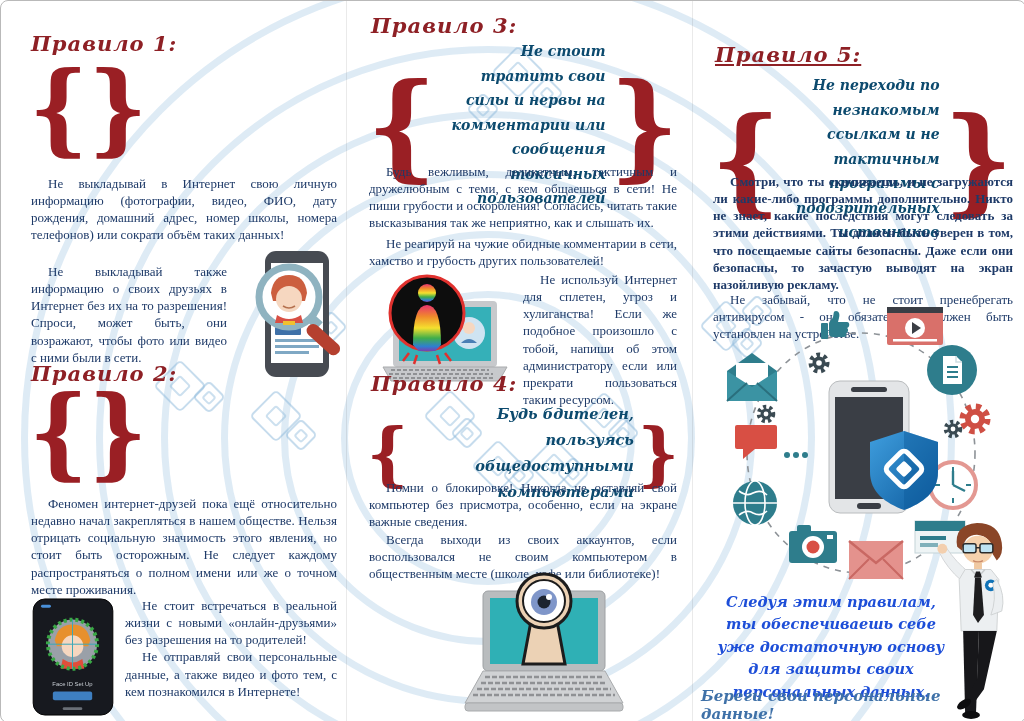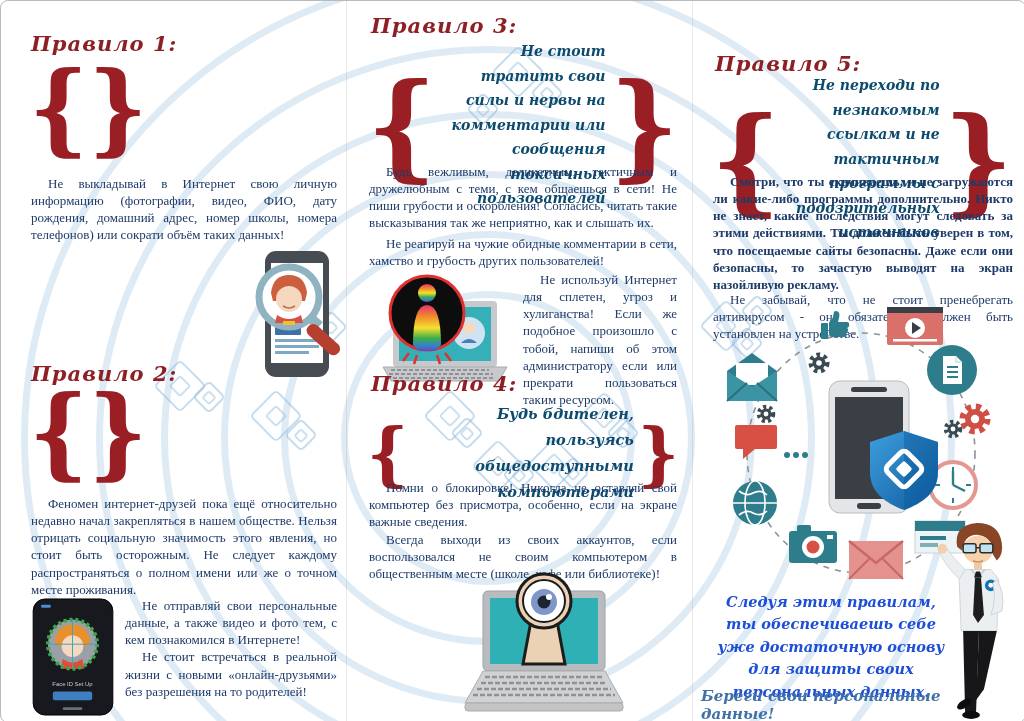--- a/index.html
+++ b/index.html
@@ -95,20 +95,21 @@
       <rect x="42" y="102" width="34" height="3" fill="#7fa8c4"></rect>
       <circle cx="56" cy="48" r="30" fill="#ffffff" stroke="#8fb3c0" stroke-width="7"></circle>
       <path d="M38 44 q2 -18 18 -18 q16 0 18 18 l-2 8 h-32 z" fill="#cc5f3f"></path>
       <circle cx="56" cy="50" r="13" fill="#f6d7c0"></circle>
       <path d="M44 66 q12 8 24 0 l2 8 h-28 z" fill="#d84f44"></path>
       <path d="M50 72 h12 v4 h-12 z" fill="#f0c12e"></path>
       <path d="M50 57 q6 4 12 0" stroke="#b5714f" stroke-width="1.6" fill="none"></path>
       <rect x="76" y="68" width="12" height="10" transform="rotate(42 82 73)" fill="#8fb3c0"></rect>
       <rect x="80" y="74" width="40" height="13" rx="6" transform="rotate(42 82 73)" fill="#b5402f"></rect>
     </svg>
+    <p class="para">Не выкладывай также информацию о своих друзьях в Интернет без их на то разрешения! Спроси, может быть, они возражают, чтобы фото или видео с ними были в сети.</p>
   </div>
 
   <div class="rule-heading" style="left:30px;top:360px;">Правило 2:</div>
 
   <div class="quote q3" style="left:28px;top:396px;width:306px;">
     <span class="brace">{</span>
     <span class="brace">}</span>
   </div>
 
   <p class="para" style="left:30px;top:494px;width:306px;">Феномен интернет-друзей пока ещё относительно недавно начал закрепляться в нашем обществе. Нельзя отрицать социальную значимость этого явления, но стоит быть осторожным. Не следует каждому распространяться о полном имени или же о точном месте проживания.</p>
@@ -121,22 +122,22 @@
       <path d="M24 44 q3 -16 18 -16 q15 0 18 16 l-2 6 h-32 z" fill="#e7902d"></path>
       <circle cx="42" cy="50" r="11" fill="#f6d7c0"></circle>
       <path d="M32 63 q10 7 20 0 l2 10 h-24 z" fill="#e04e3a"></path>
       <circle cx="42" cy="48" r="25" fill="none" stroke="#39a845" stroke-width="4" stroke-dasharray="3 3"></circle>
       <line x1="17" y1="48" x2="67" y2="48" stroke="#3aa7b8" stroke-width="1"></line>
       <line x1="42" y1="23" x2="42" y2="73" stroke="#3aa7b8" stroke-width="1"></line>
       <text x="42" y="90" font-size="6" fill="#c9ced4" text-anchor="middle" font-family="Liberation Sans, sans-serif">Face ID Set Up</text>
       <rect x="22" y="96" width="40" height="9" rx="2" fill="#3e7fc1"></rect>
       <rect x="32" y="112" width="20" height="3" rx="1.5" fill="#6a6f77"></rect>
     </svg>
+    <p class="para">Не стоит встречаться в реальной жизни с новыми «онлайн-друзьями» без разрешения на то  родителей!</p>
     <p class="para">Не отправляй свои персональные данные, а также видео и фото тем, с кем познакомился в Интернете!</p>
-    <p class="para">Не стоит встречаться в реальной жизни с новыми «онлайн-друзьями» без разрешения на то  родителей!</p>
   </div>
 
   <div class="rule-heading" style="left:370px;top:12px;">Правило 3:</div>
 
   <div class="quote q4" style="left:366px;top:38px;width:312px;">
     <span class="brace">{</span>
     <div class="quote-text">Не стоит тратить свои силы и нервы на комментарии или сообщения токсичных пользователей</div>
     <span class="brace">}</span>
   </div>
 
@@ -188,21 +189,21 @@
     <circle cx="93" cy="32" r="27" fill="#ecd2b5" stroke="#1c1c1c" stroke-width="3"></circle>
     <circle cx="93" cy="32" r="21" fill="#ffffff" stroke="#1c1c1c" stroke-width="2"></circle>
     <circle cx="93" cy="33" r="13" fill="#7f96c9"></circle>
     <circle cx="93" cy="33" r="6.5" fill="#1c2430"></circle>
     <circle cx="98" cy="28" r="3" fill="#ffffff"></circle>
     <path d="M14 134 L32 102 H154 L172 134 Z" fill="#d0d2d4" stroke="#a9abad"></path>
     <path d="M34 108 h118 M30 114 h126 M26 120 h134 M22 126 h142" stroke="#8f9194" stroke-width="2.4" stroke-dasharray="5 2" fill="none"></path>
     <rect x="14" y="134" width="158" height="8" rx="3" fill="#c2c4c6" stroke="#a9abad"></rect>
   </svg>
 
-  <div class="rule-heading" style="left:714px;top:50px;">Правило 5:</div>
+  <div class="rule-heading" style="left:714px;top:41px;text-decoration:underline;">Правило 5:</div>
 
   <div class="quote q4" style="left:710px;top:72px;width:302px;">
     <span class="brace">{</span>
     <div class="quote-text">Не переходи по незнакомым ссылкам и не тактичным программы с подозрительных источников</div>
     <span class="brace">}</span>
   </div>
 
   <p class="para" style="left:712px;top:172px;width:300px;font-weight:bold;">Смотри, что ты скачиваешь, и не загружаются ли какие-либо программы дополнительно. Никто не знает, какие последствия могут следовать за этими действиями. Ты должен быть уверен в том, что посещаемые сайты безопасны.  Даже если они безопасны, то зачастую выводят на экран назойливую рекламу.</p>
   <p class="para" style="left:712px;top:290px;width:300px;">Не забывай, что не стоит пренебрегать антивирусом - он обязательно должен быть установлен на устройстве.</p>
 

